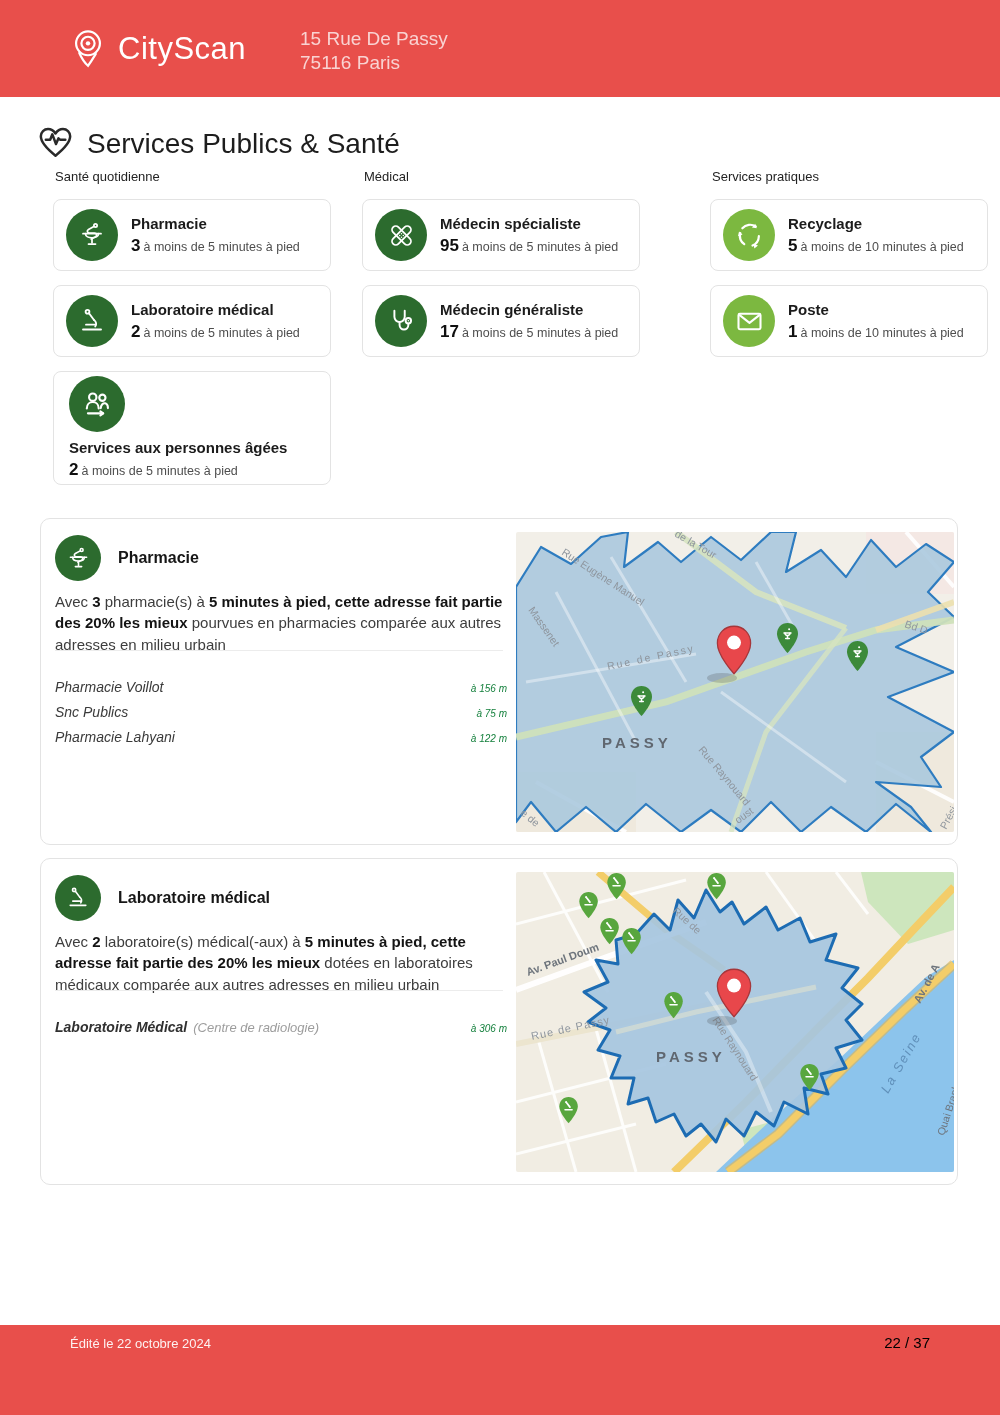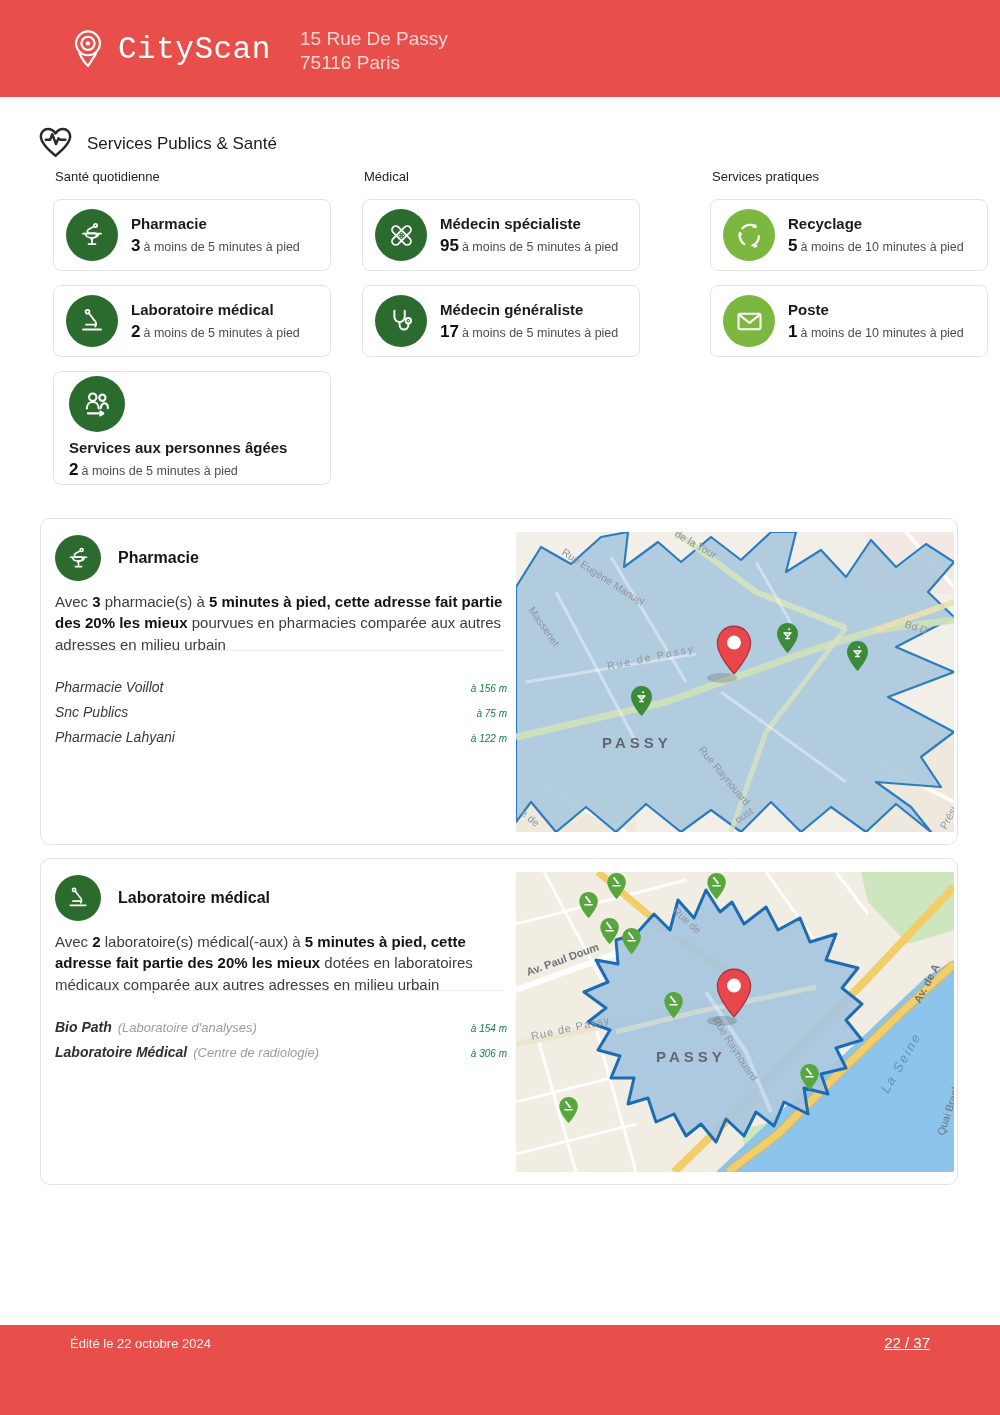--- a/index.html
+++ b/index.html
@@ -8,27 +8,27 @@
     --green-light:#7cb840;
     --border:#e3e3e3;
     --text:#1d1d1d;
   }
   *{margin:0;padding:0;box-sizing:border-box;}
   body{background:#fff;font-family:"Liberation Sans",sans-serif;}
   .page{position:relative;width:1000px;height:1415px;background:#fff;overflow:hidden;}
 
   
   .header{position:absolute;left:0;top:0;width:1000px;height:97px;background:var(--red);}
-  .logo{position:absolute;left:66px;top:24px;display:flex;align-items:center;gap:8px;font-family:Liberation Mono, monospace;}
+  .logo{position:absolute;left:66px;top:24px;display:flex;align-items:center;gap:8px;}
   .logo-text{color:#fff;font-size:31px;font-weight:500;letter-spacing:.5px;}
   .addr{position:absolute;left:300px;top:27px;color:rgba(255,255,255,.75);font-size:19px;line-height:1.28;}
 
   
   .title-row{position:absolute;left:34px;top:122px;display:flex;align-items:center;gap:10px;}
-  .page-title{font-size:17px;font-weight:500;color:var(--text);}
+  .page-title{font-size:28px;font-weight:500;color:var(--text);}
 
   
   .col{position:absolute;top:169px;width:278px;}
   .col-h{font-size:13px;font-weight:400;color:#232323;margin:0 0 15px 2px;}
   .scard{background:#fff;border:1px solid var(--border);border-radius:8px;padding:9px 12px;
          display:flex;align-items:center;gap:13px;min-height:70px;margin-bottom:14px;}
   .icon-circle{width:52px;height:52px;border-radius:50%;flex:0 0 52px;
          display:flex;align-items:center;justify-content:center;}
   .icon-circle.dark{background:var(--green-dark);}
   .icon-circle.light{background:var(--green-light);}
@@ -53,21 +53,21 @@
   .dname{font-size:14px;color:#3a3a3a;}
   .dname b{font-weight:700;color:#303030;}
   .dannot{color:#9d9d9d;font-size:13px;margin-left:6px;font-weight:400;}
   .ddist{font-size:10px;color:#15803d;}
   .dmap{position:absolute;top:13px;right:3px;width:438px;height:300px;overflow:hidden;border-radius:2px;}
   .dmap svg{display:block;}
 
   
   .footer{position:absolute;left:0;top:1325px;width:1000px;height:90px;background:var(--red);color:#fff;}
   .footer-left{position:absolute;left:70px;top:11px;font-size:13px;color:rgba(255,255,255,.92);}
-  .footer-right{position:absolute;right:70px;top:9px;font-size:15px;color:#ffffff;text-decoration:underline;}
+  .footer-right{position:absolute;right:70px;top:9px;font-size:15px;color:#000000;}
 
   .map-label{font-family:"Liberation Sans",sans-serif;}
 </style>
 </head>
 <body>
 
 <div class="page">
 
   <div class="header">
     <div class="logo">
@@ -345,24 +345,20 @@
           <path d="M4.8 18.8 h14.4"></path>
         </svg>
       </div>
       <div class="dtitle">Laboratoire médical</div>
     </div>
 
     <p class="dpara"><span>Avec </span><b>2</b><span> laboratoire(s) médical(-aux) à </span><b>5 minutes à pied, cette adresse fait partie des 20% les mieux</b><span> dotées en laboratoires médicaux comparée aux autres adresses en milieu urbain</span></p>
     <div class="ddivider"></div>
 
     <div class="dlist">
-      <div class="drow">
-        <span class="dname"><b>Bio Path</b><span class="dannot">(Laboratoire d'analyses)</span></span>
-        <span class="ddist">à 154 m</span>
-      </div>
       <div class="drow">
         <span class="dname"><b>Laboratoire Médical</b><span class="dannot">(Centre de radiologie)</span></span>
         <span class="ddist">à 306 m</span>
       </div>
     </div>
 
     <div class="dmap">
       <svg width="438" height="300" viewBox="0 0 438 300">
         <rect width="438" height="300" fill="#f1ede3"></rect>
         <g stroke="#ffffff" stroke-width="3" opacity=".85">

